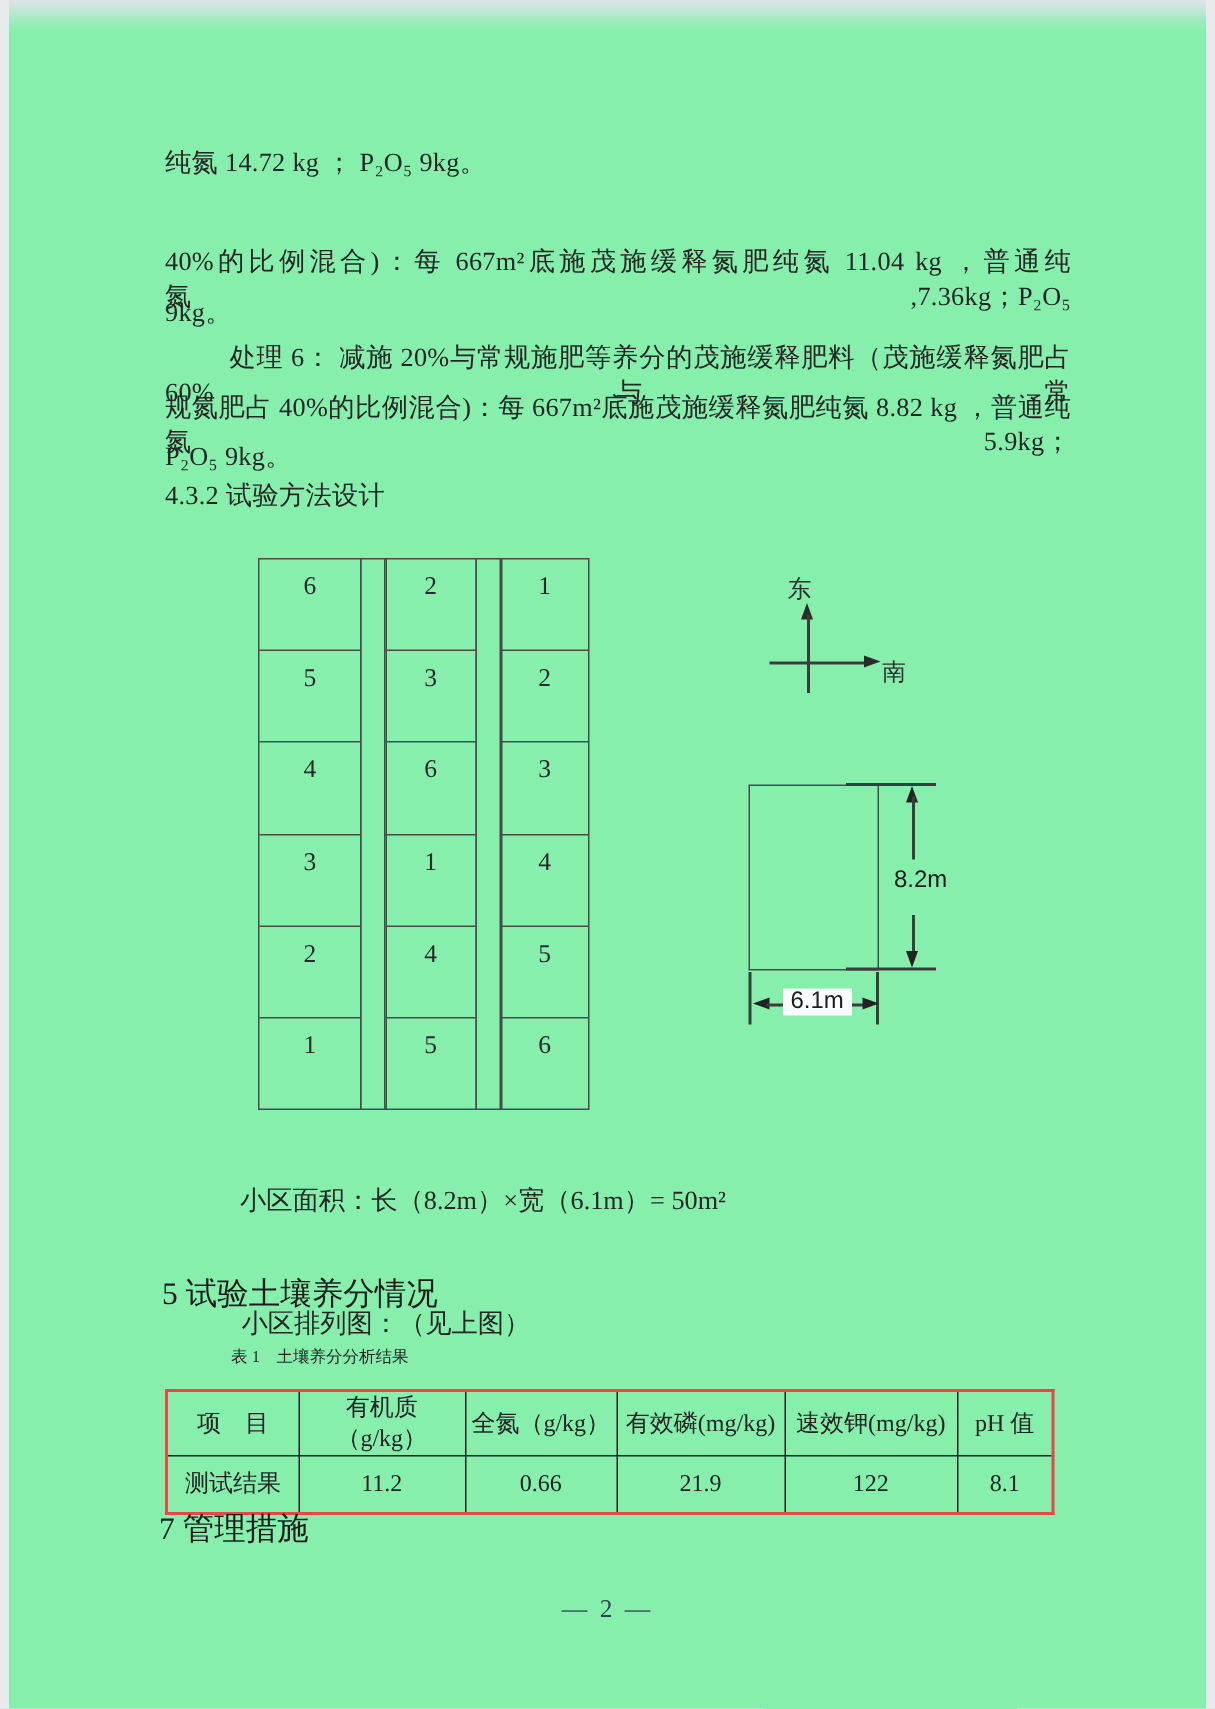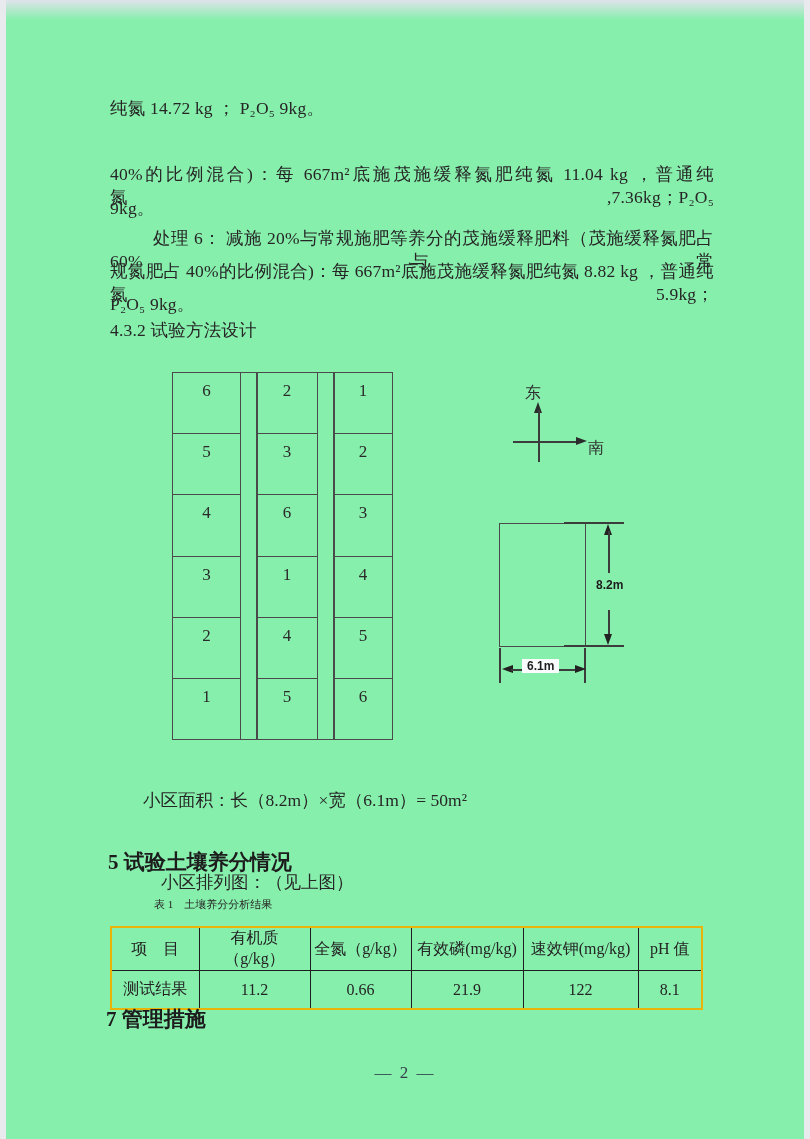--- a/index.html
+++ b/index.html
@@ -20,30 +20,30 @@
   .arrow{position:absolute;width:0;height:0;}
   .plot-grid{position:absolute;left:166px;top:372px;width:227px;height:368px;display:flex;}
   .pcol,.pstrip{border:1.5px solid #4a4a4a;box-sizing:border-box;display:flex;flex-direction:column;}
   .pcol+ .pcol,.pstrip{margin-left:-1.5px;}
   .pcol + .pstrip,.pstrip + .pcol{margin-left:-1.5px;}
   .pcell{flex:1;border-bottom:1.5px solid #4a4a4a;text-align:center;
     padding-top:8px;font-size:17px;color:#2a2a2a;box-sizing:border-box;}
   .pcell:last-child{border-bottom:none;}
   .cjk-label{position:absolute;font-size:16px;color:#2f2f2f;}
   .dim-label{position:absolute;font-family:"Liberation Sans","DejaVu Sans",sans-serif;
-    font-weight:bold;font-size:12px;color:#1d1d1d;}
+    font-weight:normal;font-size:16px;color:#1d1d1d;}
   
   .note{position:absolute;font-size:17.5px;color:#262626;white-space:nowrap;}
-  .sec-heading{position:absolute;font-size:21px;font-weight:bold;color:#1c1c1c;white-space:nowrap;}
+  .sec-heading{position:absolute;font-size:21px;font-weight:normal;color:#1c1c1c;white-space:nowrap;}
   .tbl-caption{position:absolute;left:148px;top:897px;font-size:11px;color:#262626;white-space:nowrap;}
   
   table.soil{position:absolute;left:104px;top:926px;border-collapse:collapse;table-layout:fixed;}
   table.soil td,table.soil th{border:1.5px solid #1e1e1e;height:37px;text-align:center;
     font-size:16px;font-weight:normal;color:#242424;padding:0 2px;overflow:hidden;}
-  table.soil{border:2px solid #eab308;}
+  table.soil{border:2px solid #ef4444;}
   .pagenum{position:absolute;left:0;top:1063px;width:100%;text-align:center;
     font-size:17px;color:#33404d;letter-spacing:2px;}
 </style>
 </head>
 <body>
 
 <div class="page">
   <div class="scan-band"></div>
 
   <div class="bline" style="top:97px">纯氮 14.72  kg ； P₂O₅ 9kg。</div>
@@ -98,21 +98,21 @@
   <div class="dim-label" style="left:590px;top:578px">8.2m</div>
   <div class="fig-line" style="left:602px;top:610px;width:1.5px;height:30px"></div>
   <div class="arrow" style="left:598px;top:634px;border-left:4.5px solid transparent;border-right:4.5px solid transparent;border-top:11px solid #222"></div>
   <div class="fig-line" style="left:493px;top:648px;width:1.5px;height:35px"></div>
   <div class="fig-line" style="left:578px;top:648px;width:1.5px;height:35px"></div>
   <div class="arrow" style="left:496px;top:665px;border-top:4.5px solid transparent;border-bottom:4.5px solid transparent;border-right:11px solid #222"></div>
   <div class="fig-line" style="left:505px;top:669px;width:66px;height:1.5px"></div>
   <div class="arrow" style="left:569px;top:665px;border-top:4.5px solid transparent;border-bottom:4.5px solid transparent;border-left:11px solid #222"></div>
   <div class="dim-label" style="left:516px;top:659px;background:#fafbfc;padding:0 5px">6.1m</div>
 
-  <div class="note" style="left:137px;top:788px">小区面积：长（8.2m）×宽（6.1m）= 50m²</div>
+  <div class="note" style="left:154px;top:788px">小区面积：长（8.2m）×宽（6.1m）= 50m²</div>
   <div class="note" style="left:155px;top:870px">小区排列图：（见上图）</div>
 
   <div class="sec-heading" style="left:102px;top:848px">5 试验土壤养分情况</div>
   <div class="tbl-caption">表 1　土壤养分分析结果</div>
 
   <table class="soil">
     <colgroup>
       <col style="width:88px">
         <col style="width:111px">
         <col style="width:101px">

